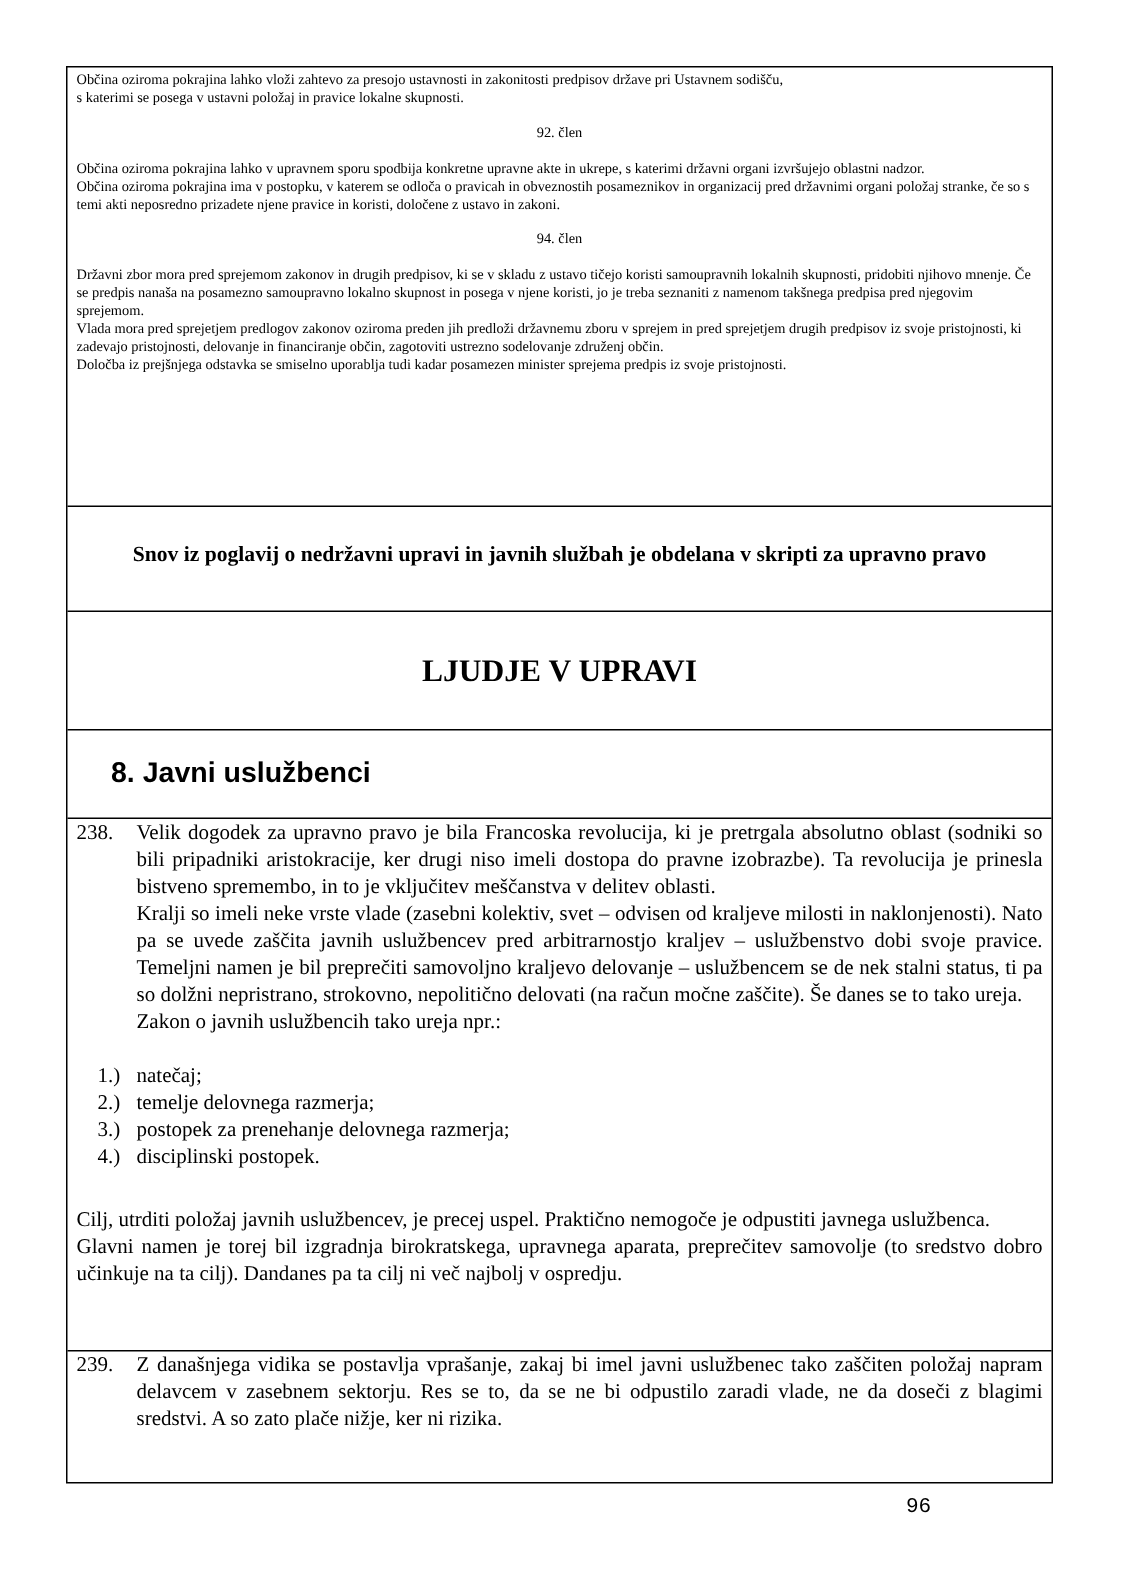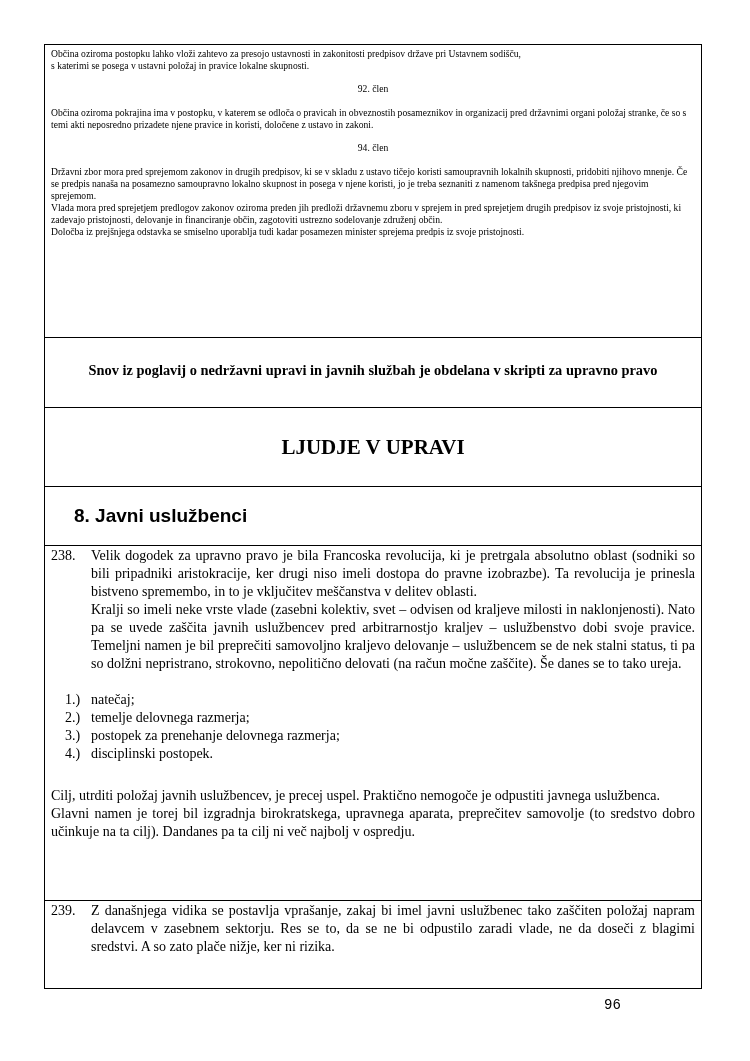--- a/index.html
+++ b/index.html
@@ -44,24 +44,25 @@
   .after-list { margin-top: 24px !important; }
 
   .page-number { position: absolute; top: 997px; left: 604px; font-size: 14px; font-family: Liberation Mono, monospace; }
 </style>
 </head>
 <body>
 
 <div class="page-table">
 
   <div class="row r-articles">
-    <p>Občina oziroma postopku lahko vloži zahtevo za presojo ustavnosti in zakonitosti predpisov države pri Ustavnem sodišču,</p>
+    <p>Občina oziroma pokrajina lahko vloži zahtevo za presojo ustavnosti in zakonitosti predpisov države pri Ustavnem sodišču,</p>
     <p>s katerimi se posega v ustavni položaj in pravice lokalne skupnosti.</p>
 
     <p class="clen">92. člen</p>
+    <p>Občina oziroma pokrajina lahko v upravnem sporu spodbija konkretne upravne akte in ukrepe, s katerimi državni organi izvršujejo oblastni nadzor.</p>
 
     <p>Občina oziroma pokrajina ima v postopku, v katerem se odloča o pravicah in obveznostih posameznikov in organizacij pred državnimi organi položaj stranke, če so s temi akti neposredno prizadete njene pravice in koristi, določene z ustavo in zakoni.</p>
 
     <p class="clen">94. člen</p>
     <p>Državni zbor mora pred sprejemom zakonov in drugih predpisov, ki se v skladu z ustavo tičejo koristi samoupravnih lokalnih skupnosti, pridobiti njihovo mnenje. Če se predpis nanaša na posamezno samoupravno lokalno skupnost in posega v njene koristi, jo je treba seznaniti z namenom takšnega predpisa pred njegovim sprejemom.</p>
     <p>Vlada mora pred sprejetjem predlogov zakonov oziroma preden jih predloži državnemu zboru v sprejem in pred sprejetjem drugih predpisov iz svoje pristojnosti, ki zadevajo pristojnosti, delovanje in financiranje občin, zagotoviti ustrezno sodelovanje združenj občin.</p>
     <p>Določba iz prejšnjega odstavka se smiselno uporablja tudi kadar posamezen minister sprejema predpis iz svoje pristojnosti.</p>
   </div>
 
   <div class="row r-note">
@@ -71,20 +72,21 @@
   <div class="row r-chapter">LJUDJE V UPRAVI</div>
 
   <div class="row r-section">8. Javni uslužbenci</div>
 
   <div class="row r-para r-238">
     <div class="numbered">
       <span class="num">238.</span>
       <p class="body">Velik dogodek za upravno pravo je bila Francoska revolucija, ki je pretrgala absolutno oblast (sodniki so bili pripadniki aristokracije, ker drugi niso imeli dostopa do pravne izobrazbe). Ta revolucija je prinesla bistveno spremembo, in to je vključitev meščanstva v delitev oblasti.</p>
     </div>
     <p class="hang">Kralji so imeli neke vrste vlade (zasebni kolektiv, svet – odvisen od kraljeve milosti in naklonjenosti). Nato pa se uvede zaščita javnih uslužbencev pred arbitrarnostjo kraljev – uslužbenstvo dobi svoje pravice. Temeljni namen je bil preprečiti samovoljno kraljevo delovanje – uslužbencem se de nek stalni status, ti pa so dolžni nepristrano, strokovno, nepolitično delovati (na račun močne zaščite). Še danes se to tako ureja.</p>
+    <p class="hang">Zakon o javnih uslužbencih tako ureja npr.:</p>
     <ul class="list">
       <li>
         <span class="lnum">1.)</span>
         <span>natečaj;</span>
       </li>
       <li>
         <span class="lnum">2.)</span>
         <span>temelje delovnega razmerja;</span>
       </li>
       <li>

